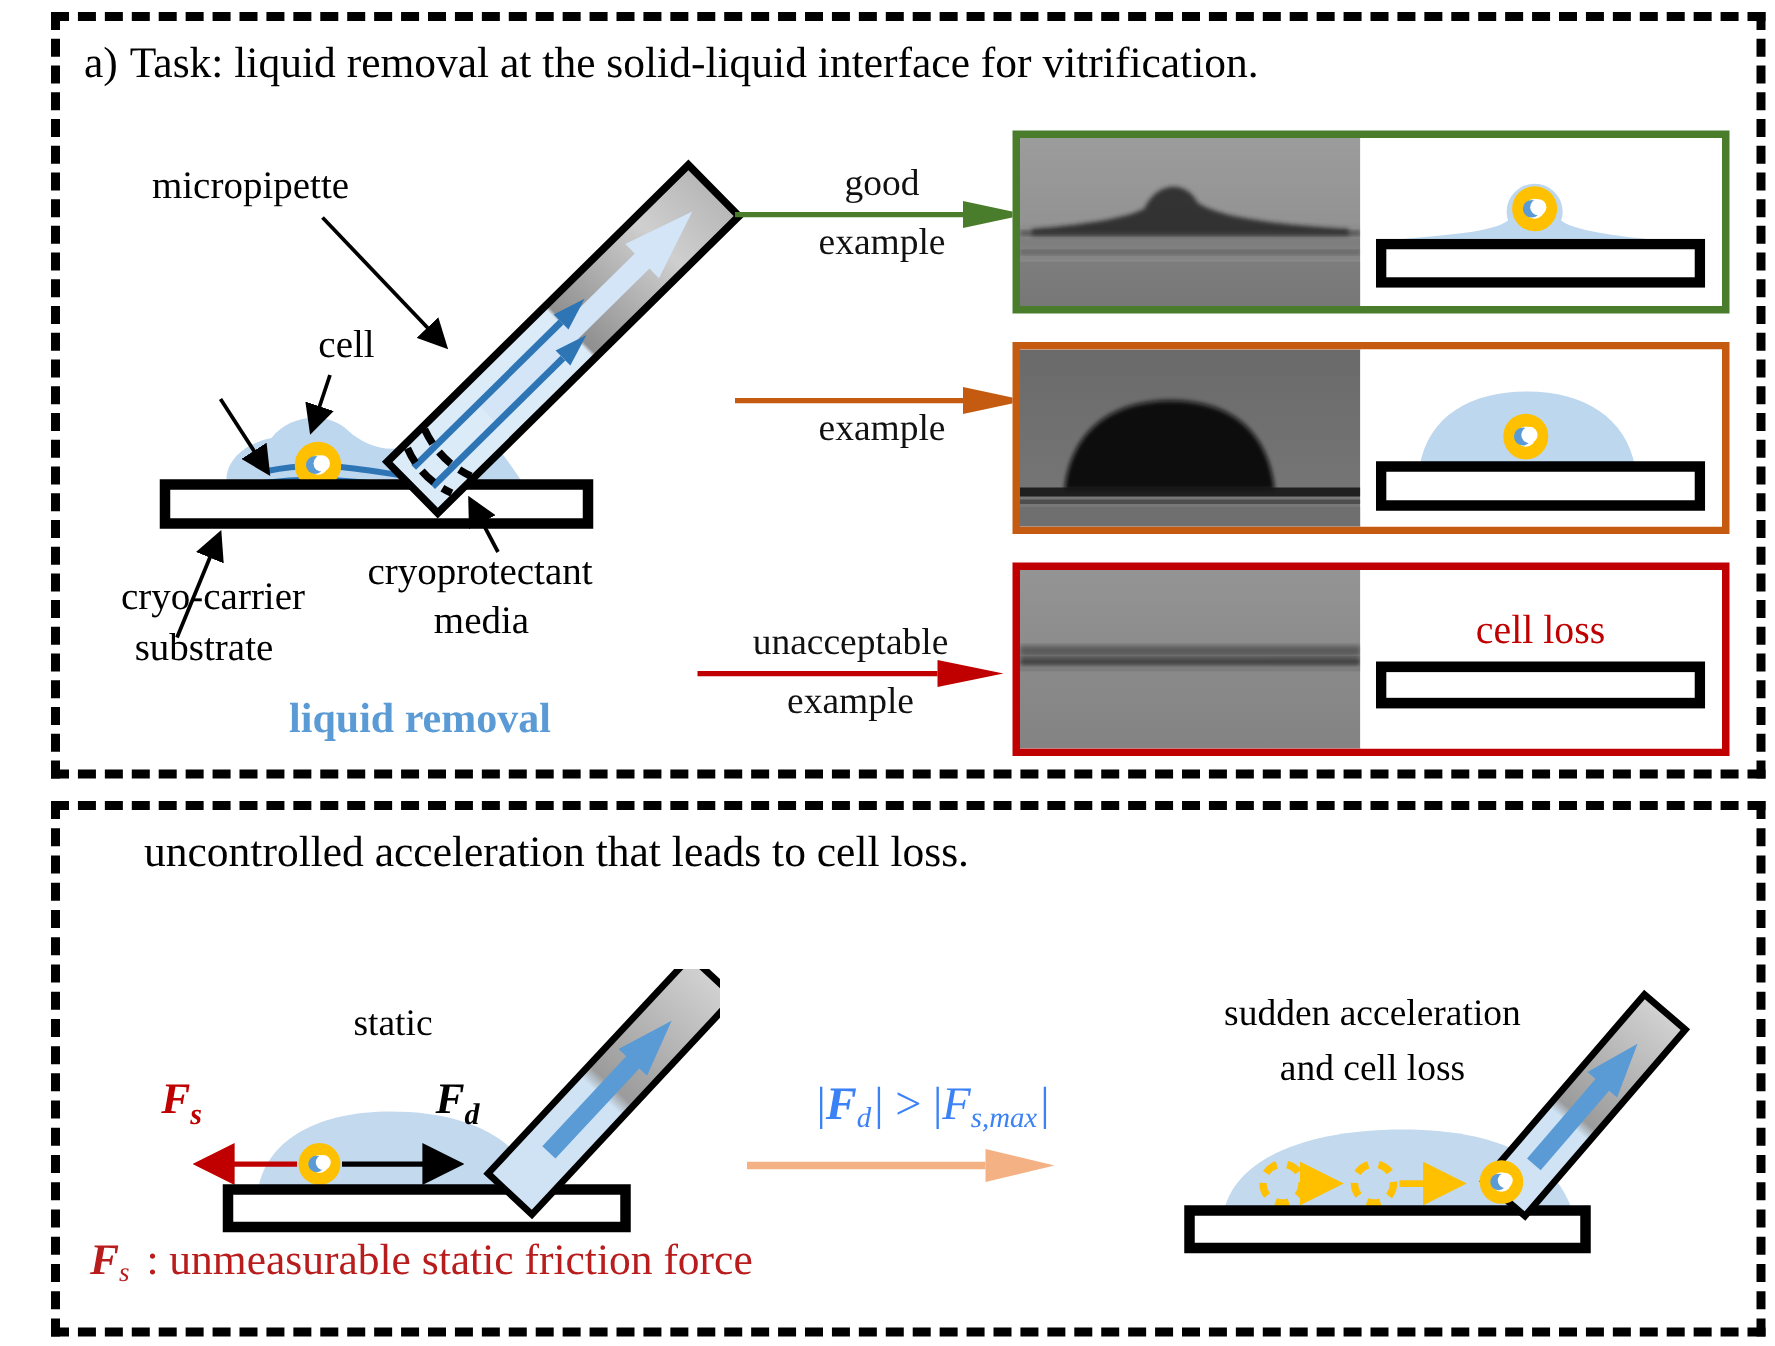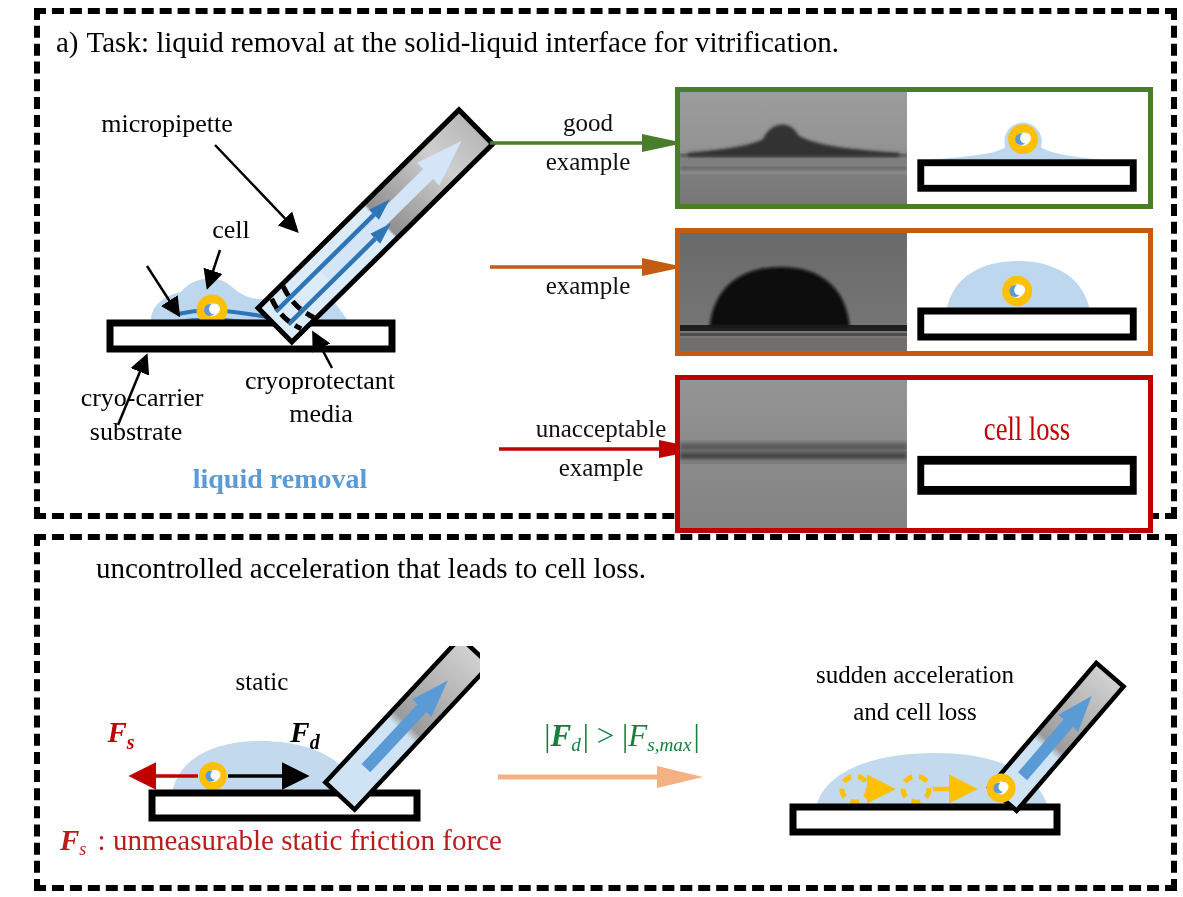--- a/index.html
+++ b/index.html
@@ -14,34 +14,34 @@
   .title-line2 { padding-left:40px; }
 
   svg { display:block; font-family:"Liberation Serif", serif; }
   .abs { position:absolute; }
 
   
   .ex-label { position:absolute; width:200px; text-align:center; font-size:25px; line-height:1.05; color:#111; }
   .ex-label .ex-arrow { display:block; margin:-4px auto -5px auto; }
   .ex-good { left:448px; top:96px; }
   .ex-bad  { left:448px; top:246px; }
-  .ex-unacc{ left:452px; top:402px; width:218px; }
+  .ex-unacc{ left:418px; top:402px; width:218px; }
 
   
   .ex-box { position:absolute; left:635px; width:478px; display:flex; box-sizing:border-box; background:#fff; }
   .box-good { top:73px;  height:122px; border:5px solid #4a7d2b; }
   .box-bad  { top:214px; height:128px; border:5px solid #c55a11; }
-  .box-unacc{ top:361px; height:158px; border:5px solid #c00000; }
+  .box-unacc{ top:361px; height:129px; border:5px solid #c00000; }
   .photo { width:48.5%; height:100%; }
   .schem { width:51.5%; height:100%; background:#fff; }
   .photo svg, .schem svg { width:100%; height:100%; }
 
   
   .formula { position:absolute; left:432px; top:178px; width:300px; text-align:center;
-             font-size:31px; color:#15803d; }
+             font-size:31px; color:#3b82f6; }
   .fbi { font-style:italic; font-weight:bold; }
   .fi  { font-style:italic; }
   .sub { font-style:italic; font-size:0.62em; position:relative; top:0.28em; margin-right:2px; }
   .legend { position:absolute; left:20px; top:284px; font-size:29px; color:#b91c1c; }
   .legend .sub { margin-right:4px; }
 </style>
 </head>
 <body>
 
 <div class="page">

